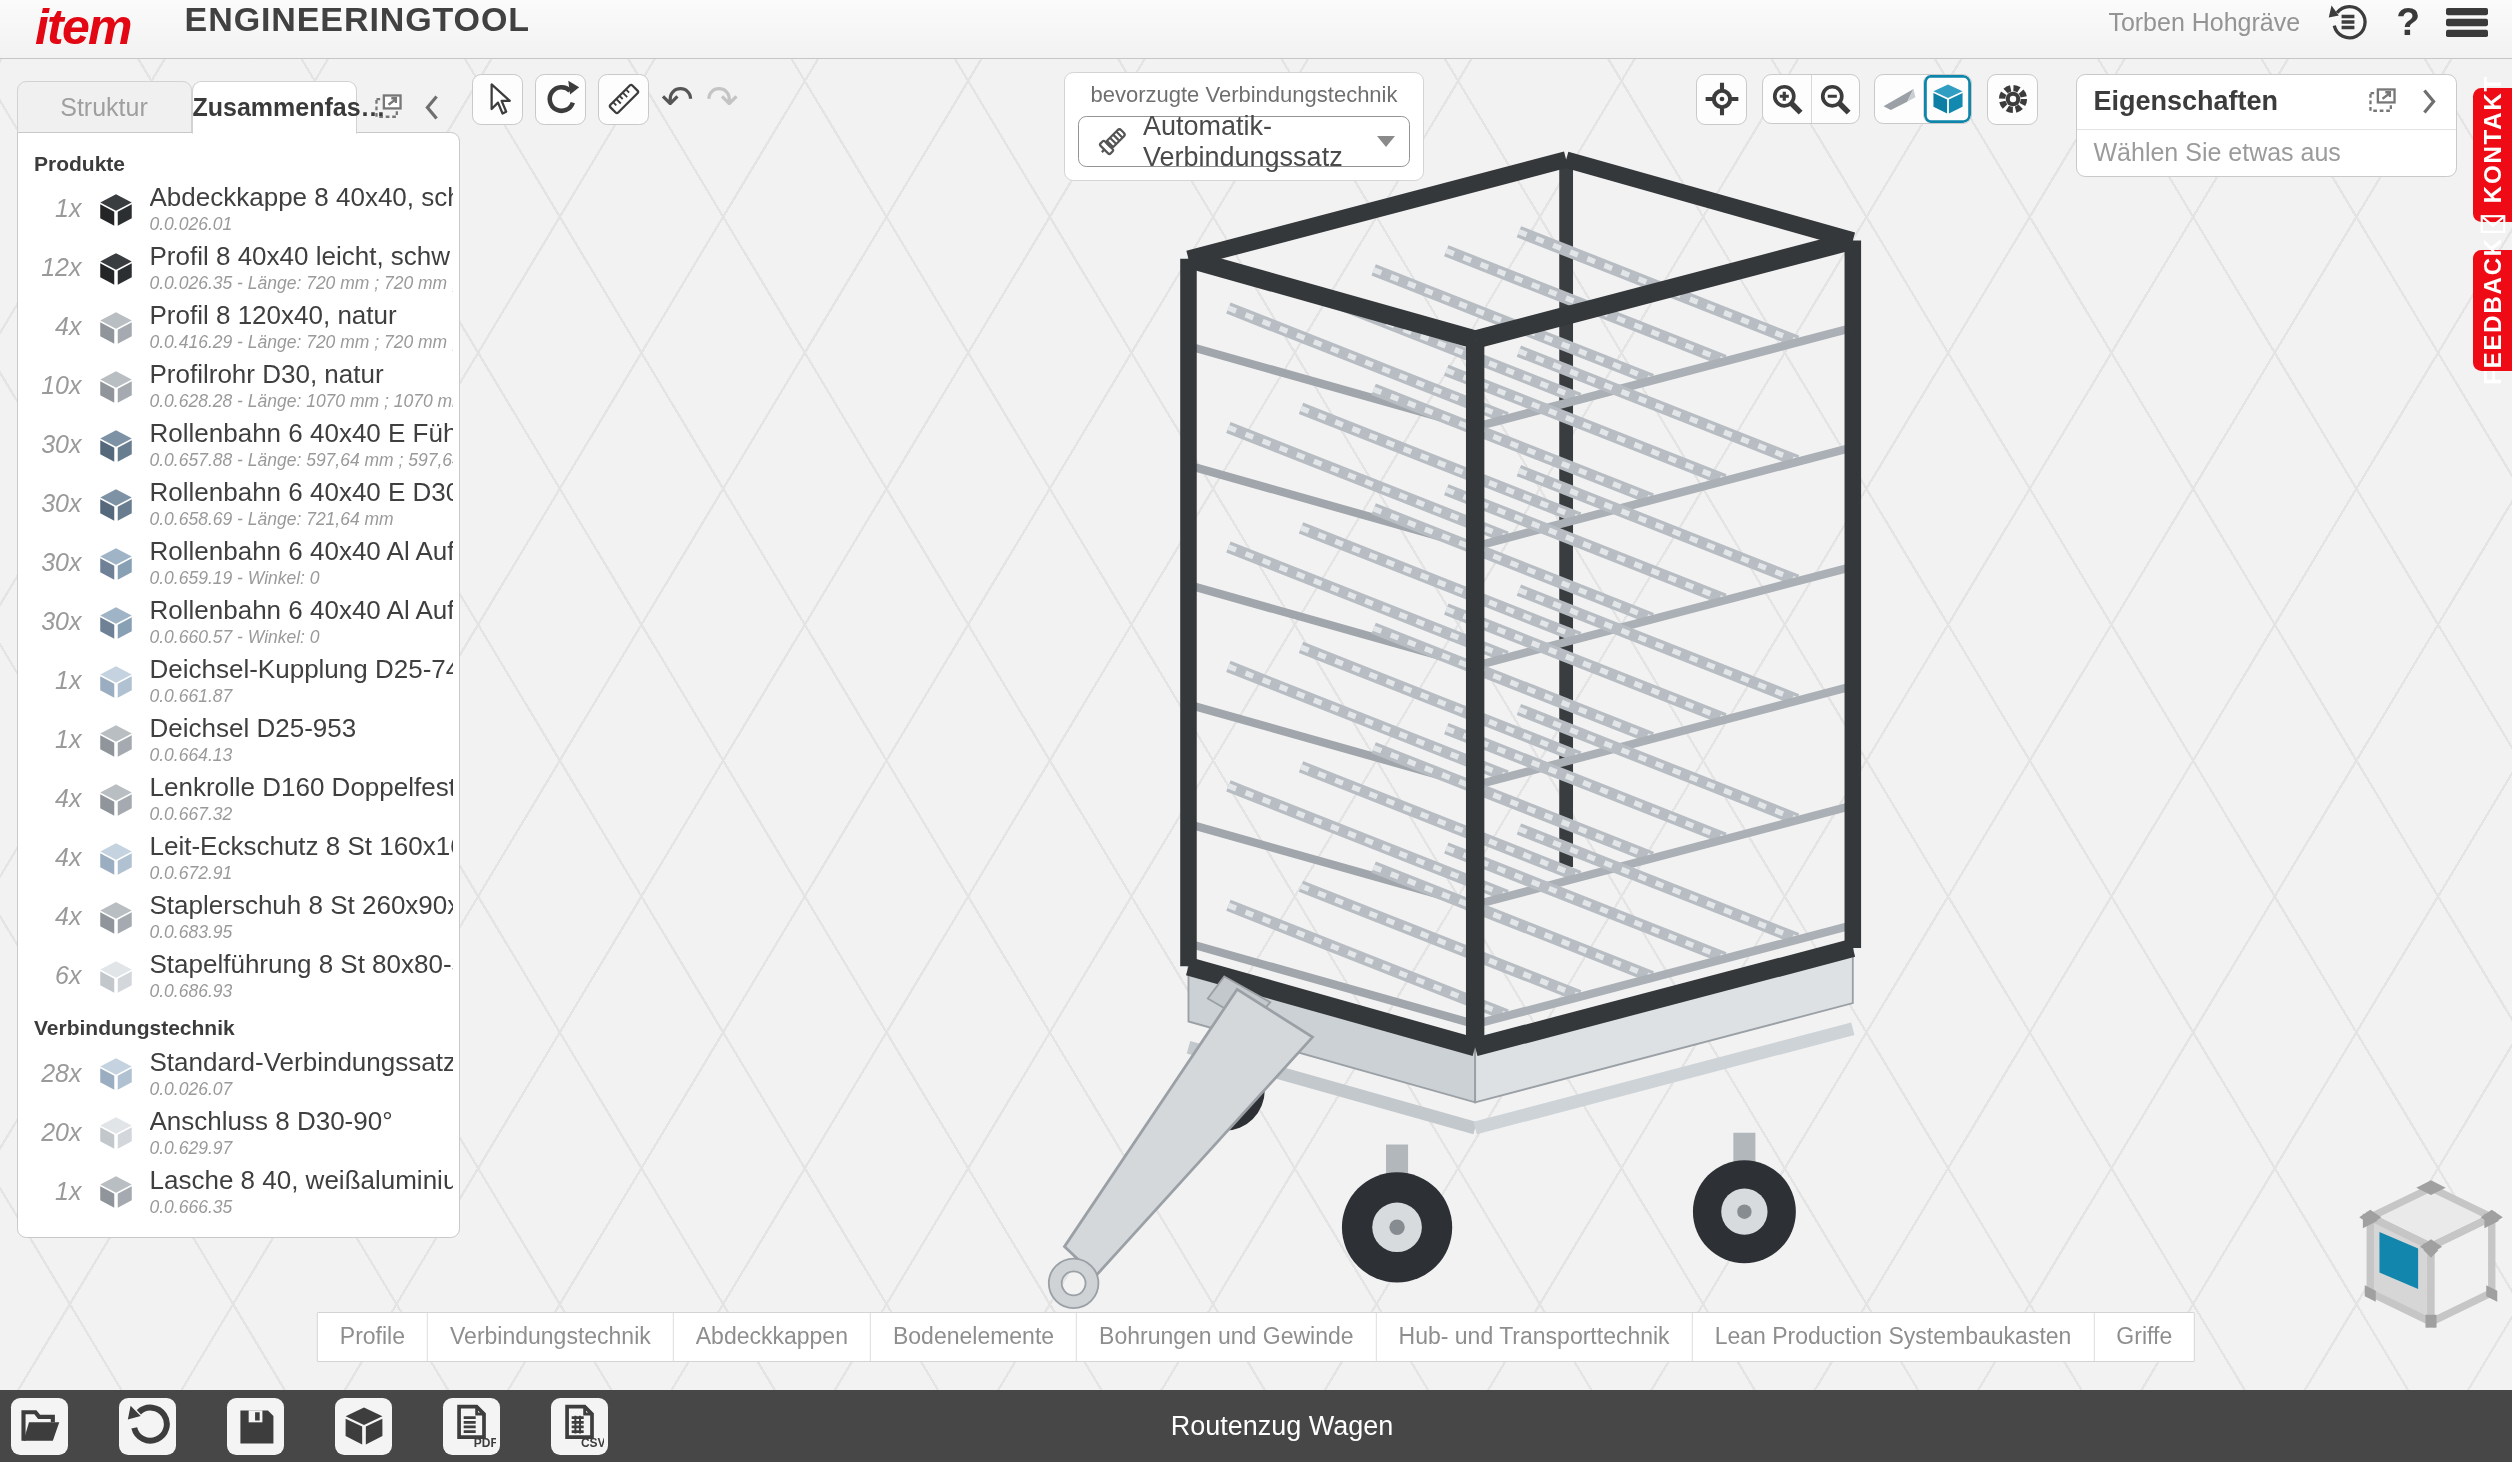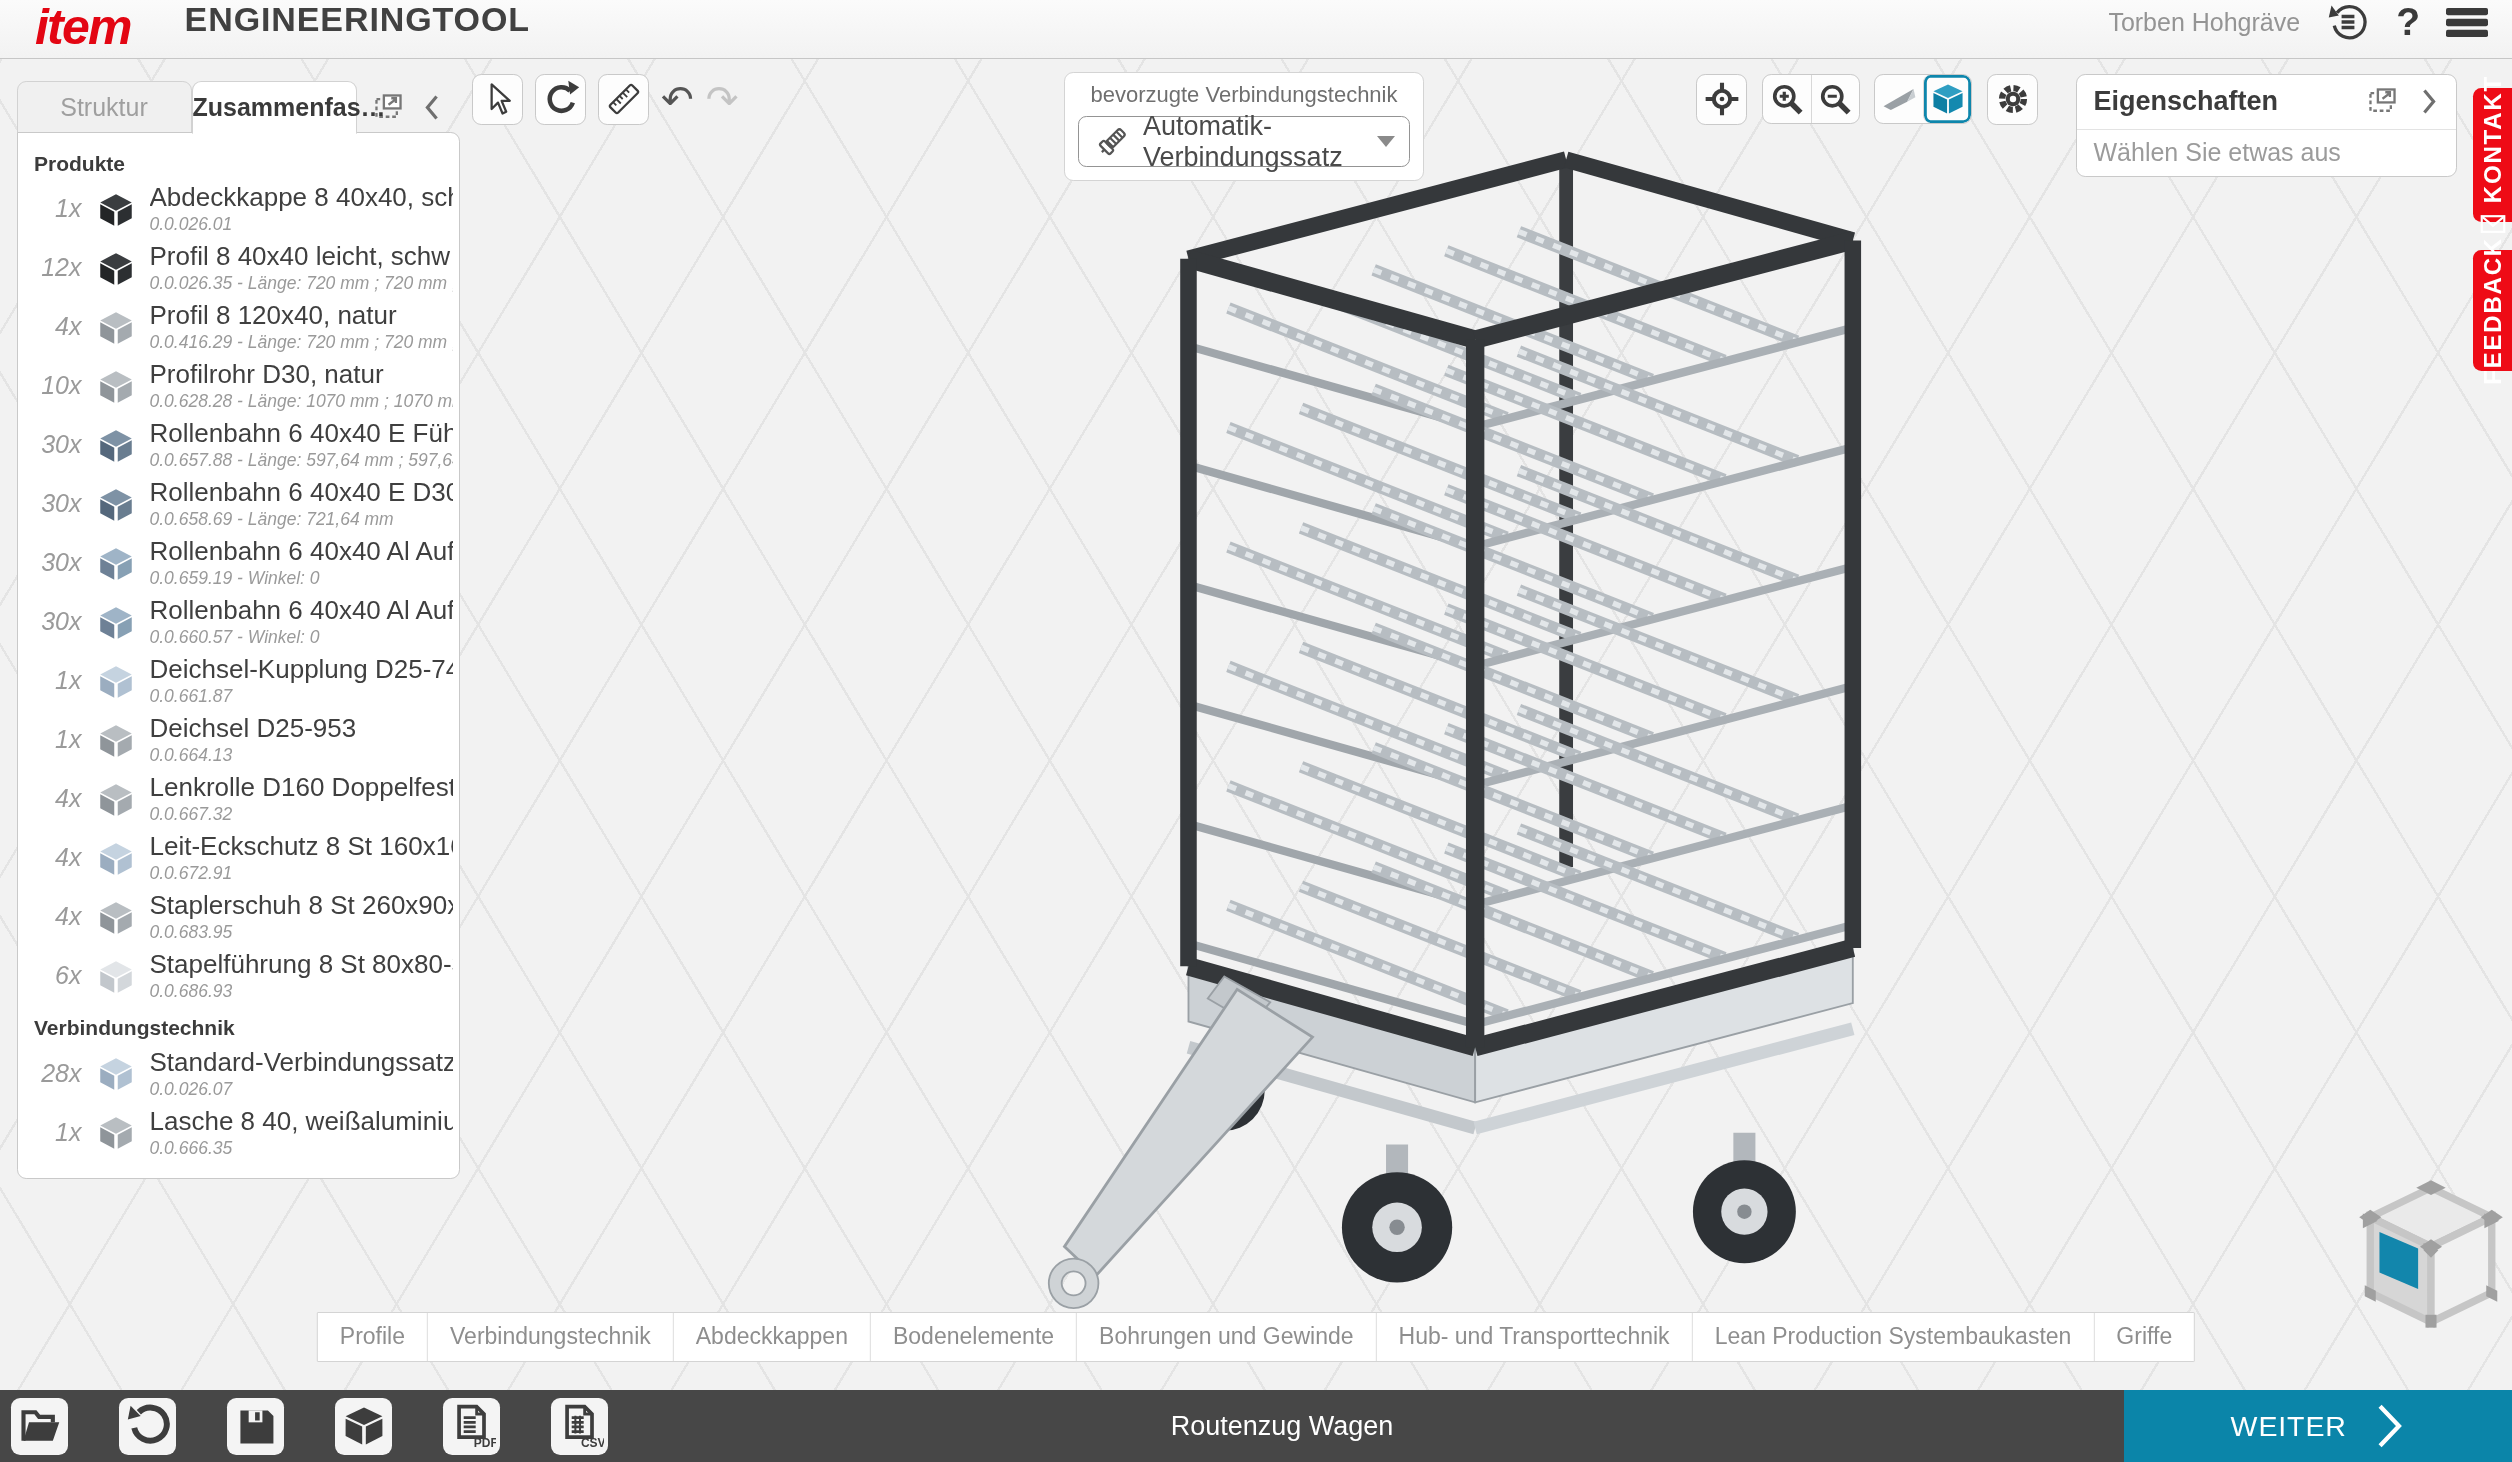--- a/index.html
+++ b/index.html
@@ -465,20 +465,34 @@
               <polygon points="6,18.5 22,27 22,43 6,34.5" fill="#9badc0"></polygon>
               <polygon points="26,27 42,18.5 42,34.5 26,43" fill="#b0c1d2"></polygon>
             </svg>
           </span>
           <div class="part-text">
             <div class="part-title">Standard-Verbindungssatz …</div>
             <div class="part-sub">0.0.026.07</div>
           </div>
         </div>
         <div class="part-row">
+          <span class="part-count">20x</span>
+          <span class="part-icon">
+            <svg viewBox="0 0 48 48" width="42" height="42">
+              <polygon points="24,7 42,16.5 24,26 6,16.5" fill="#e2e5e8"></polygon>
+              <polygon points="6,18.5 22,27 22,43 6,34.5" fill="#c2c7cc"></polygon>
+              <polygon points="26,27 42,18.5 42,34.5 26,43" fill="#d3d7db"></polygon>
+            </svg>
+          </span>
+          <div class="part-text">
+            <div class="part-title">Anschluss 8 D30-90°</div>
+            <div class="part-sub">0.0.629.97</div>
+          </div>
+        </div>
+        <div class="part-row">
           <span class="part-count">1x</span>
           <span class="part-icon">
             <svg viewBox="0 0 48 48" width="42" height="42">
               <polygon points="24,7 42,16.5 24,26 6,16.5" fill="#b9bec2"></polygon>
               <polygon points="6,18.5 22,27 22,43 6,34.5" fill="#8f959a"></polygon>
               <polygon points="26,27 42,18.5 42,34.5 26,43" fill="#a4aaaf"></polygon>
             </svg>
           </span>
           <div class="part-text">
             <div class="part-title">Lasche 8 40, weißaluminiu…</div>
@@ -681,20 +695,14 @@
   <div class="file-btn">
     <svg width="48" height="48" viewBox="0 0 52 52">
       <path d="M12 5 H31 L39 13 V38 H12 Z" fill="none" stroke="#3d3d3d" stroke-width="4"></path>
       <path d="M31 5 v8 h8" fill="none" stroke="#3d3d3d" stroke-width="3"></path>
       <path d="M17 17h13M17 22h13M17 27h13M17 32h13" stroke="#3d3d3d" stroke-width="3"></path>
       <path d="M21 15v19M26 15v19" stroke="#3d3d3d" stroke-width="2.2"></path>
       <text x="27" y="49" font-size="13" font-weight="bold" fill="#3d3d3d" font-family="Liberation Sans, sans-serif">CSV</text>
     </svg>
   </div>
   <div class="project-label">Routenzug Wagen</div>
-  <div class="next-btn">
-    <span>WEITER</span>
-    <svg width="31" height="48" viewBox="0 0 36 56">
-      <polyline points="7,5 29,28 7,51" fill="none" stroke="#fff" stroke-width="5"></polyline>
-    </svg>
-  </div>
 </div>
 
 
 </body></html>

